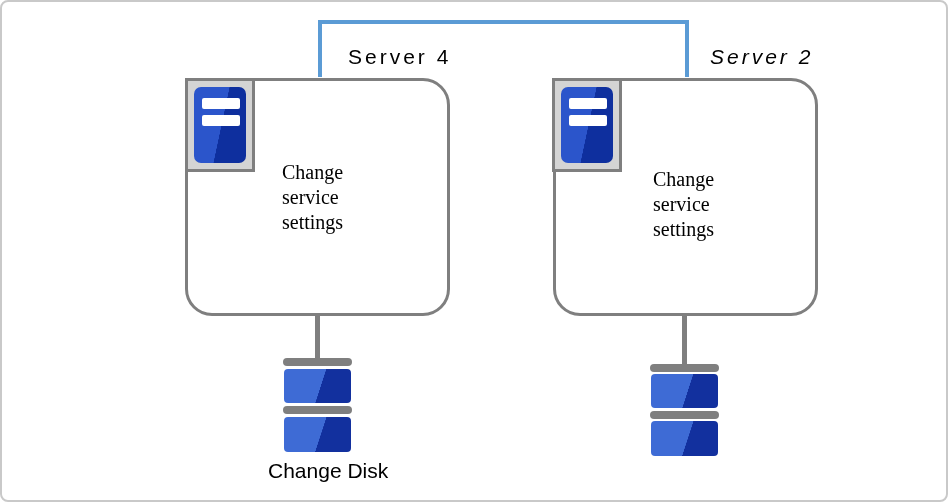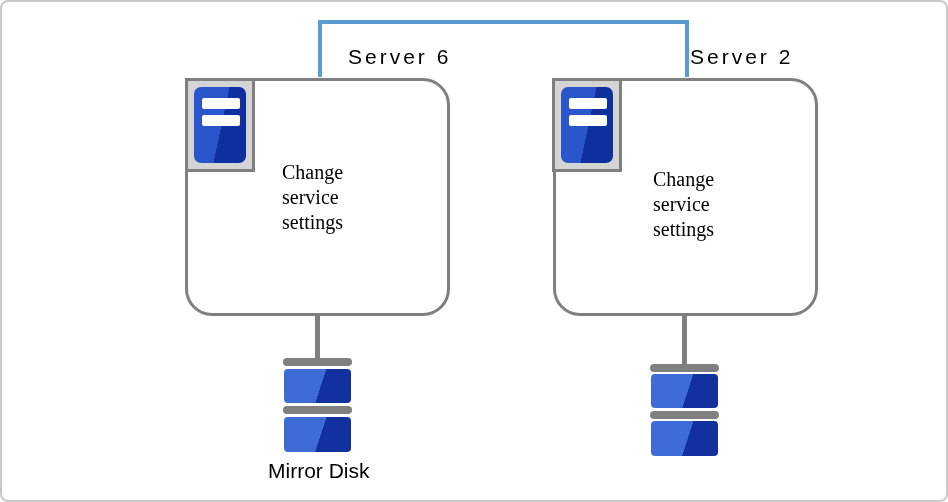--- a/index.html
+++ b/index.html
@@ -42,21 +42,21 @@
   }
   .server-label {
     position: absolute;
     top: 43px;
     font-size: 21px;
     letter-spacing: 3px;
     color: var(--text-black);
     white-space: nowrap;
   }
   #s1-label { left: 346px; }
-  #s2-label { left: 688px; }
+  #s2-label { left: 708px; font-style: italic; }
 
   
   .stub {
     position: absolute;
     width: 5px;
     background: var(--outline-gray);
   }
   #stub1 { left: 313px; top: 312px; height: 46px; }
   #stub2 { left: 680px; top: 312px; height: 52px; }
 
@@ -155,21 +155,21 @@
     white-space: nowrap;
   }
 </style>
 </head>
 <body>
 
 <div class="frame">
 
   <div class="interconnect"></div>
 
-  <div class="server-label" id="s1-label">Server 6</div>
+  <div class="server-label" id="s1-label">Server 4</div>
   <div class="server-label" id="s2-label">Server 2</div>
 
   <div class="stub" id="stub1"></div>
   <div class="stub" id="stub2"></div>
 
   <div class="group-box" id="box1"></div>
   <div class="icon-panel" id="panel1">
     <div class="srv-body">
       <div class="srv-bar b1"></div>
       <div class="srv-bar b2"></div>
@@ -200,15 +200,15 @@
     <div class="platter p2"></div>
     <div class="disk-body d2"></div>
   </div>
   <div class="disk" id="disk2">
     <div class="platter p1"></div>
     <div class="disk-body d1"></div>
     <div class="platter p2"></div>
     <div class="disk-body d2"></div>
   </div>
 
-  <div class="disk-label">Mirror Disk</div>
+  <div class="disk-label">Change Disk</div>
 
 </div>
 
 </body></html>

